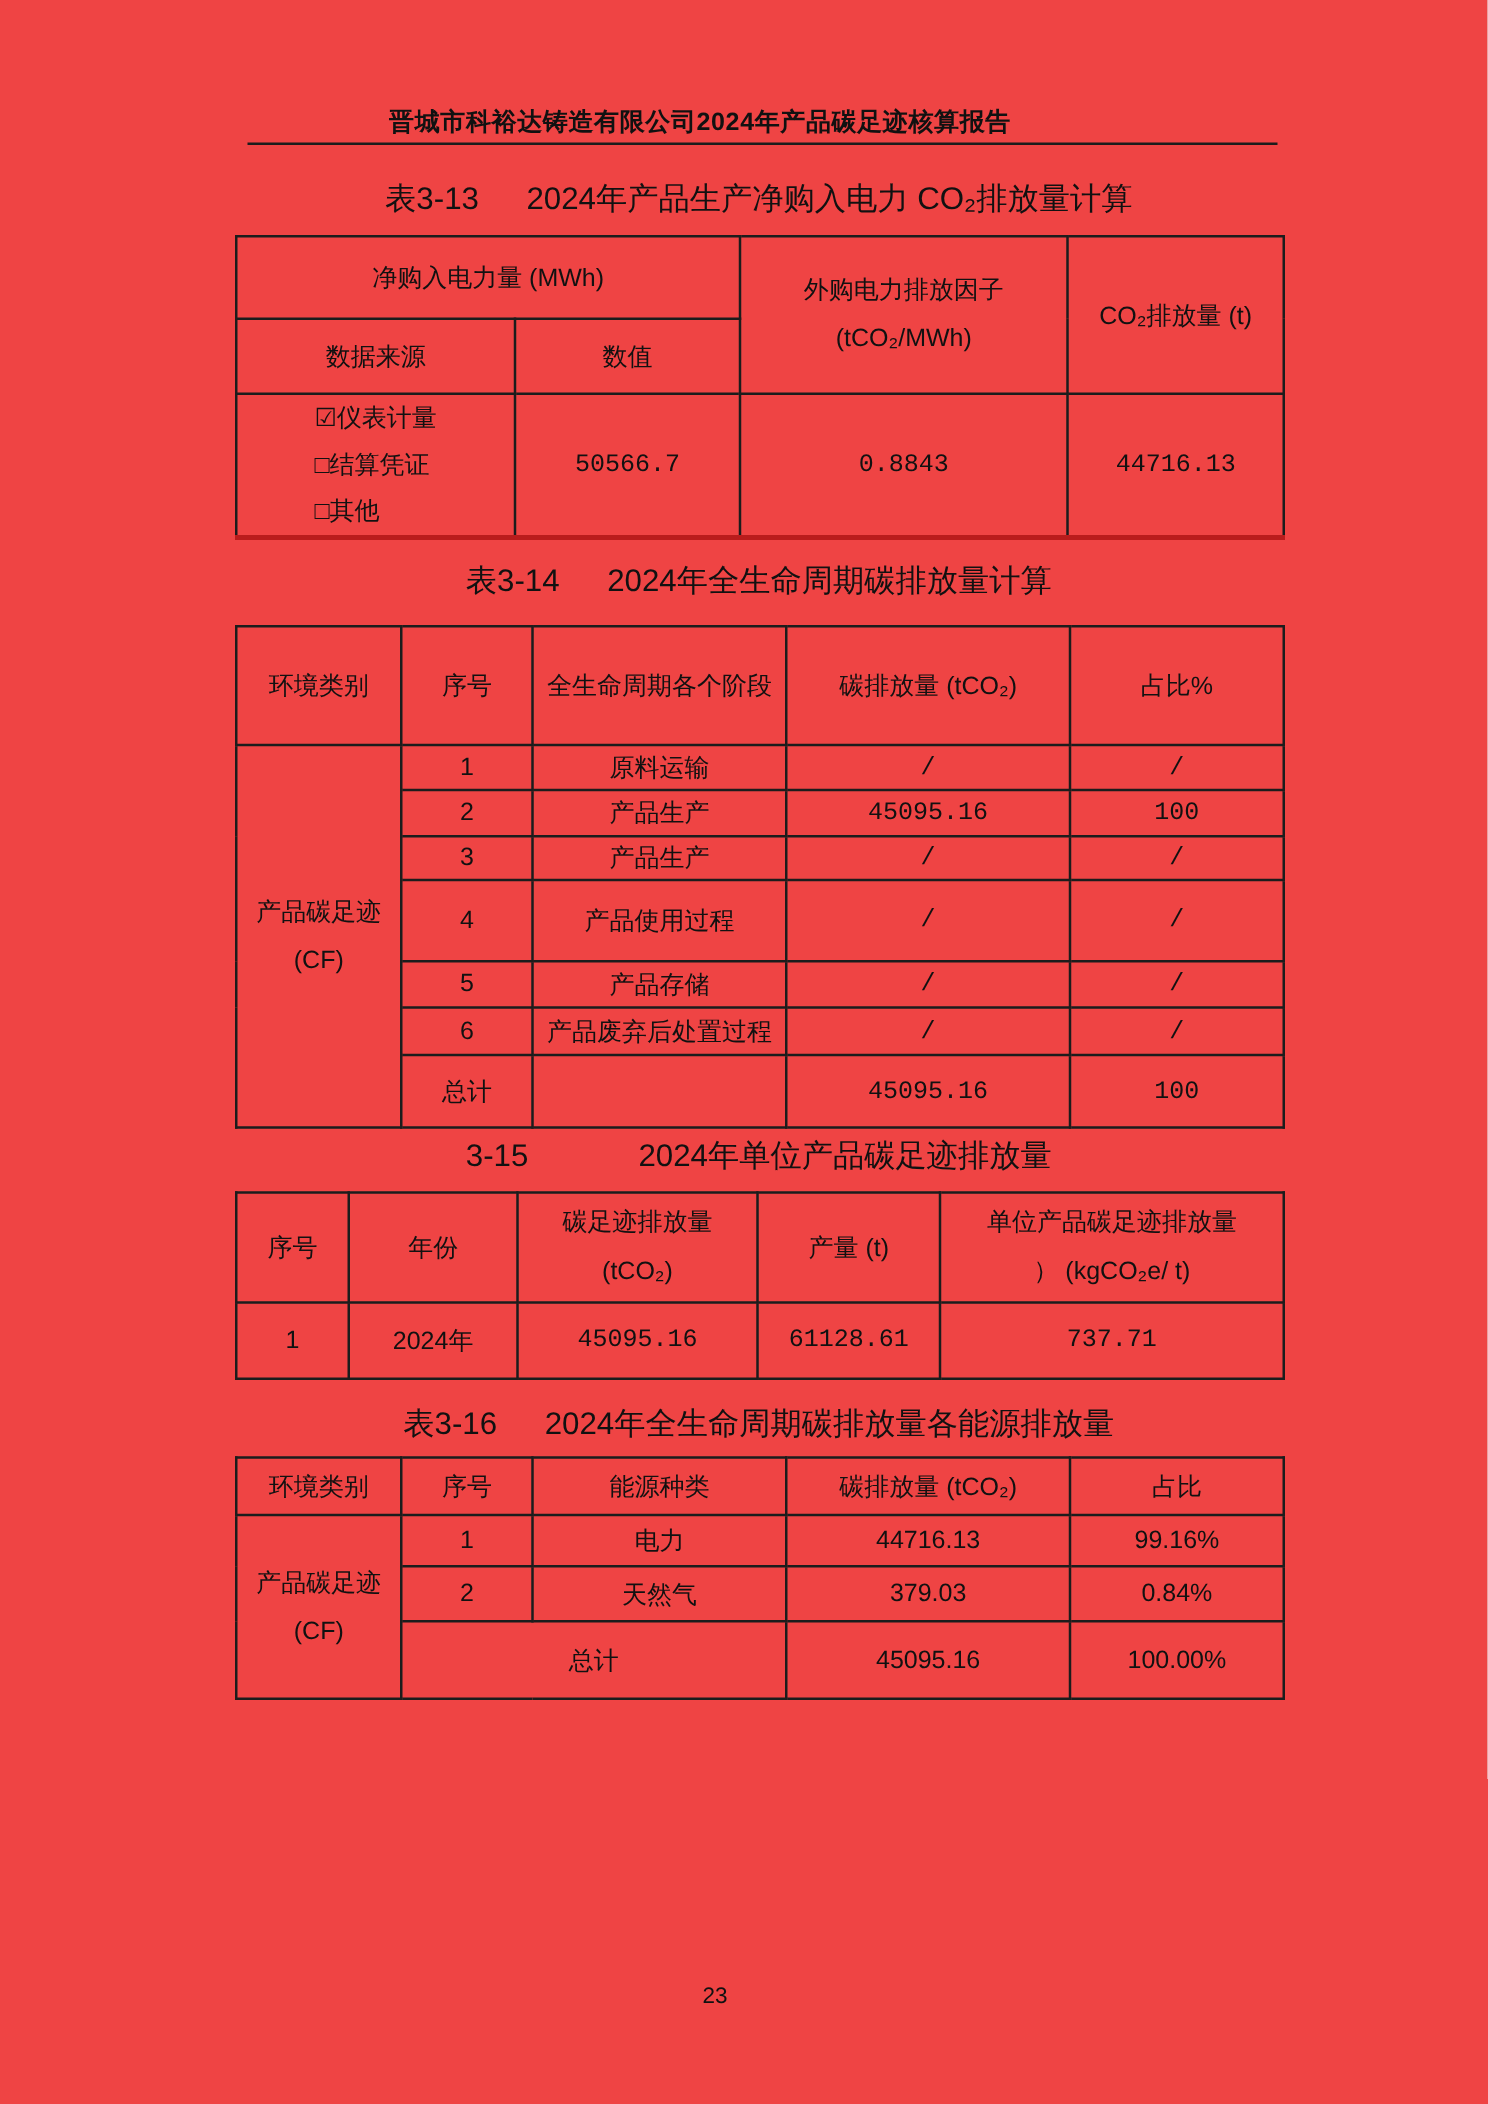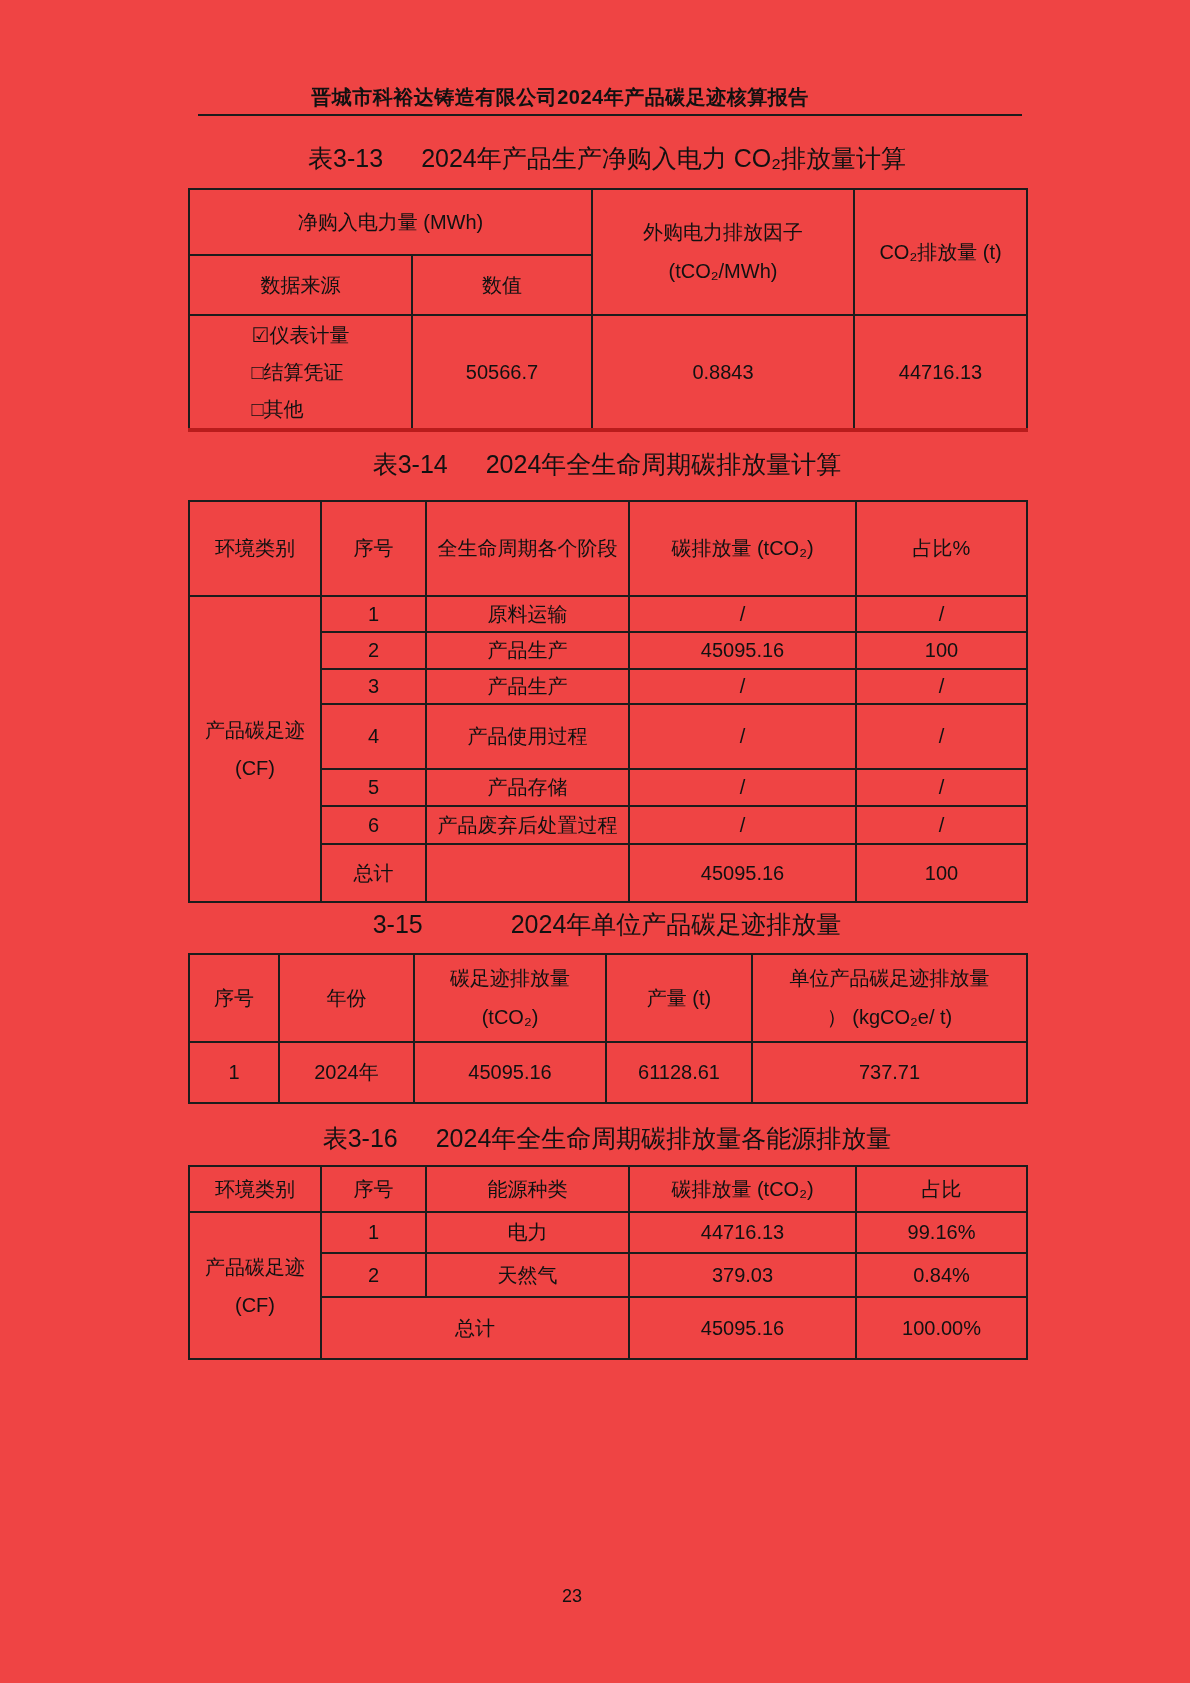--- a/index.html
+++ b/index.html
@@ -26,21 +26,21 @@
     position:absolute; left:188px; border-collapse:collapse;
     table-layout:fixed; width:838px; font-size:20px;
   }
   table.tbl td {
     border:2px solid #1c1c1c; text-align:center; vertical-align:middle;
     padding:0 4px; overflow:hidden;
   }
   table.tbl { border:2px solid #b91c1c; }
   #t13 { border-bottom-width:4px; }
   .two-line { line-height:1.95; }
-  .num { font-family:Liberation Sans, sans-serif; }
+  .num { font-family:Liberation Mono, monospace; }
   .src-lines { display:inline-block; text-align:left; line-height:1.85; }
   .cat-cell { line-height:1.9; }
   .page-number {
     position:absolute; top:1586px; left:472px; width:200px;
     text-align:center; font-size:18px;
   }
 </style>
 </head>
 <body>
 

